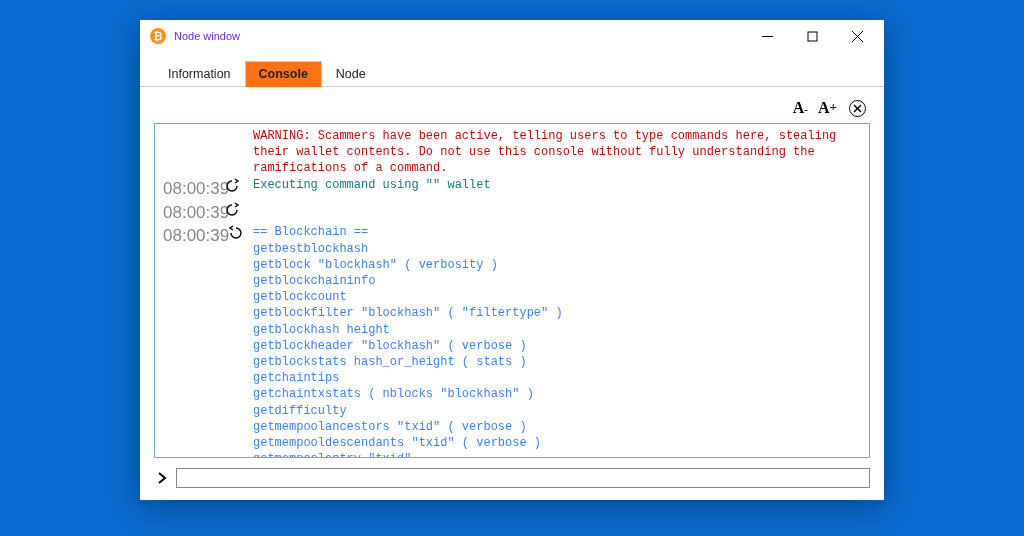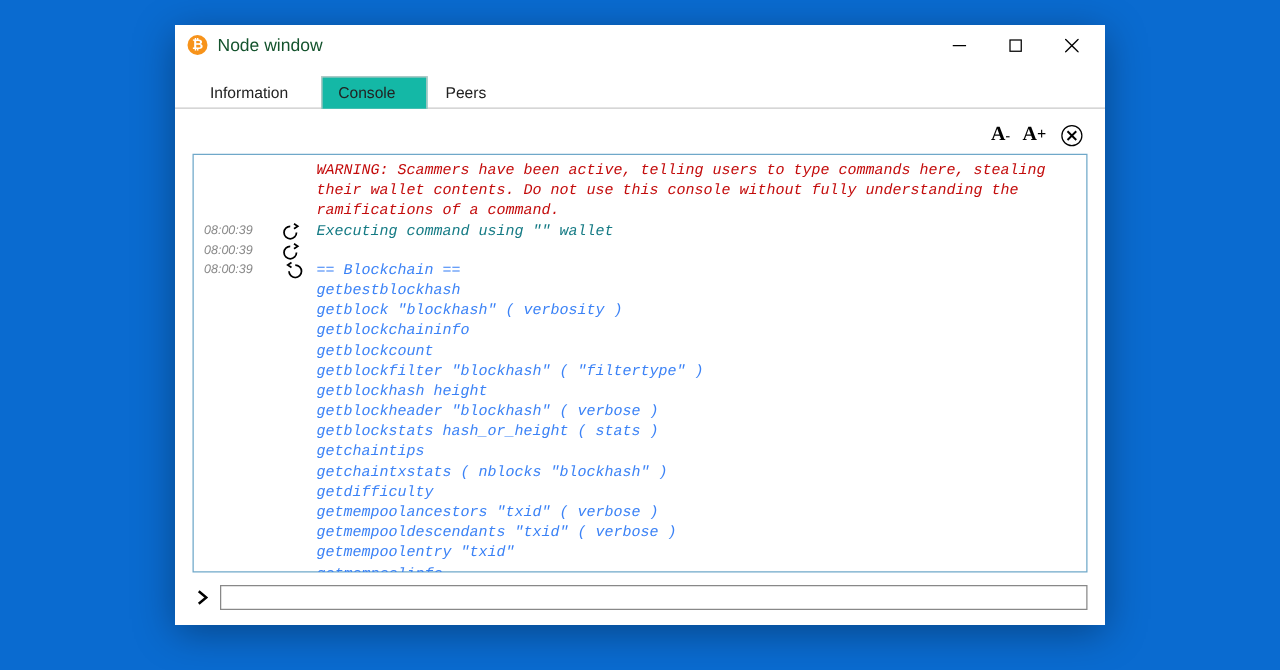--- a/index.html
+++ b/index.html
@@ -27,51 +27,51 @@
   }
   .app-icon {
     width: 16px; height: 16px;
     border-radius: 50%;
     background: #f7931a;
     display: inline-flex; align-items: center; justify-content: center;
     color: #fff; font-size: 11px; font-weight: bold;
     margin-right: 8px;
     font-family: sans-serif;
   }
-  .title { flex: 0 0 auto; font-size: 14px; color: #14532d; }
+  .title { flex: 0 0 auto; font-size: 11px; color: #6d28d9; }
   .title-spacer { flex: 1; }
   .win-controls { display: flex; height: 100%; }
   .win-btn {
     width: 45px; height: 100%;
     display: flex; align-items: center; justify-content: center;
     font-family: sans-serif;
     font-size: 13px;
     background: transparent; border: none;
   }
   .win-btn svg { stroke: #000; stroke-width: 1; fill: none; }
   .tabbar {
     display: flex;
     padding: 8px 14px 0 14px;
     border-bottom: 1px solid #c9c9c9;
     gap: 0;
   }
   .tab {
-    padding: 5px 25px 6px 13px;
+    padding: 5px 13px 6px 13px;
     font-size: 12.5px;
     color: #222;
     border: 1px solid transparent;
     border-bottom: none;
     position: relative;
     top: 1px;
     background: transparent;
   }
   .tab.active {
     border-color: #c9c9c9;
-    background: #14b8a6;
-    font-weight: 400;
+    background: #f97316;
+    font-weight: 700;
   }
   .body-area {
     flex: 1;
     padding: 10px 14px 12px 14px;
     display: flex; flex-direction: column;
     min-height: 0;
   }
   .toolbar-row {
     display: flex; justify-content: flex-end; align-items: center;
     gap: 6px;
@@ -98,38 +98,37 @@
     flex: 1;
     border: 1px solid #6fa8c9;
     position: relative;
     min-height: 0;
     overflow: hidden;
   }
   .console-scroll {
     position: absolute; inset: 0;
     overflow-y: scroll;
     padding: 4px 6px 4px 8px;
-    font-style: italic;
   }
   .console-scroll::-webkit-scrollbar { width: 16px; }
   .console-scroll::-webkit-scrollbar-track { background: #f0f0f0; }
   .console-scroll::-webkit-scrollbar-thumb { background: #c2c2c2; border: 3px solid #f0f0f0; border-radius: 0; }
   .console-scroll::-webkit-scrollbar-button { display: block; height: 16px; background: #f0f0f0; }
   .line {
     display: flex;
     align-items: flex-start;
     font-family: "Consolas", "Courier New", monospace;
     font-size: 12px;
     line-height: 1.35;
   }
   .ts {
     width: 62px; flex: 0 0 62px;
     color: #888;
     font-family: "Segoe UI", sans-serif;
-    font-size: 10px;
+    font-size: 17px;
     padding-top: 1px;
   }
   .dir {
     width: 28px; flex: 0 0 28px;
     position: relative;
     padding-top: 1px;
   }
   .dir svg { display: block; }
   .msg { flex: 1; white-space: pre-wrap; word-wrap: break-word; }
   .msg.red { color: #c30b0b; }
@@ -180,21 +179,21 @@
             <line x1="0" y1="0" x2="11" y2="11"></line>
             <line x1="11" y1="0" x2="0" y2="11"></line>
           </svg>
       </button>
     </div>
   </div>
 
   <div class="tabbar">
     <div class="tab"><span>Information</span></div>
     <div class="tab active"><span>Console</span></div>
-    <div class="tab"><span>Peers</span></div>
+    <div class="tab"><span>Node</span></div>
   </div>
 
   <div class="body-area">
 
     <div class="toolbar-row">
       <button class="font-btn">A<small>-</small></button>
       <button class="font-btn">A<span class="plus">+</span></button>
       <span class="clear-btn">
         <svg width="9" height="9">
             <line x1="1" y1="1" x2="8" y2="8"></line>

